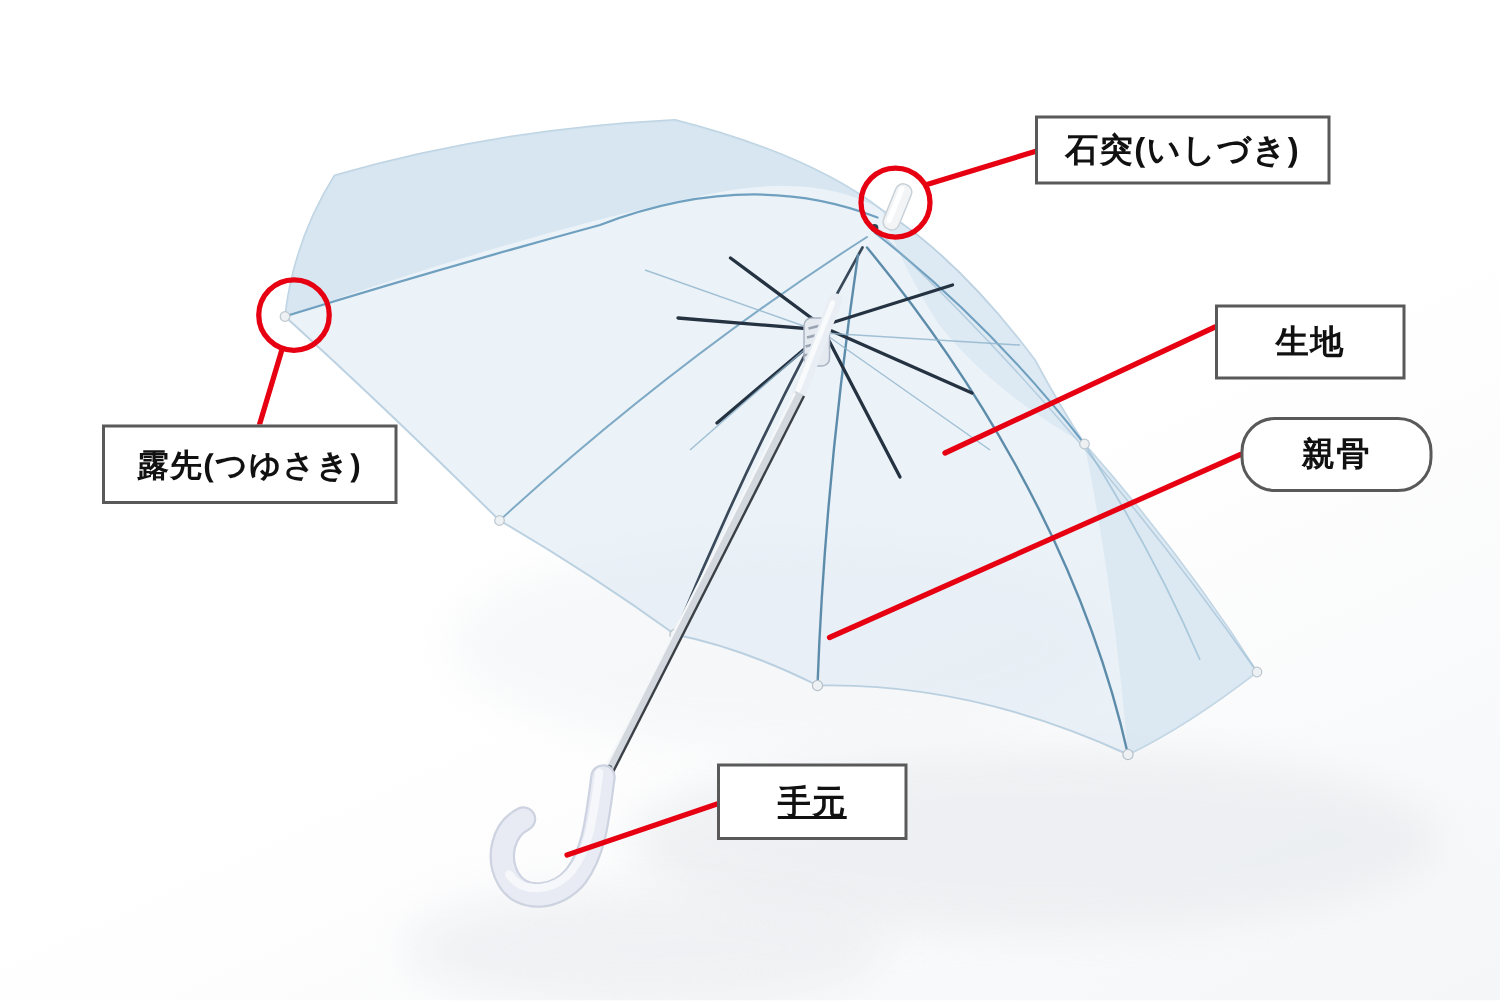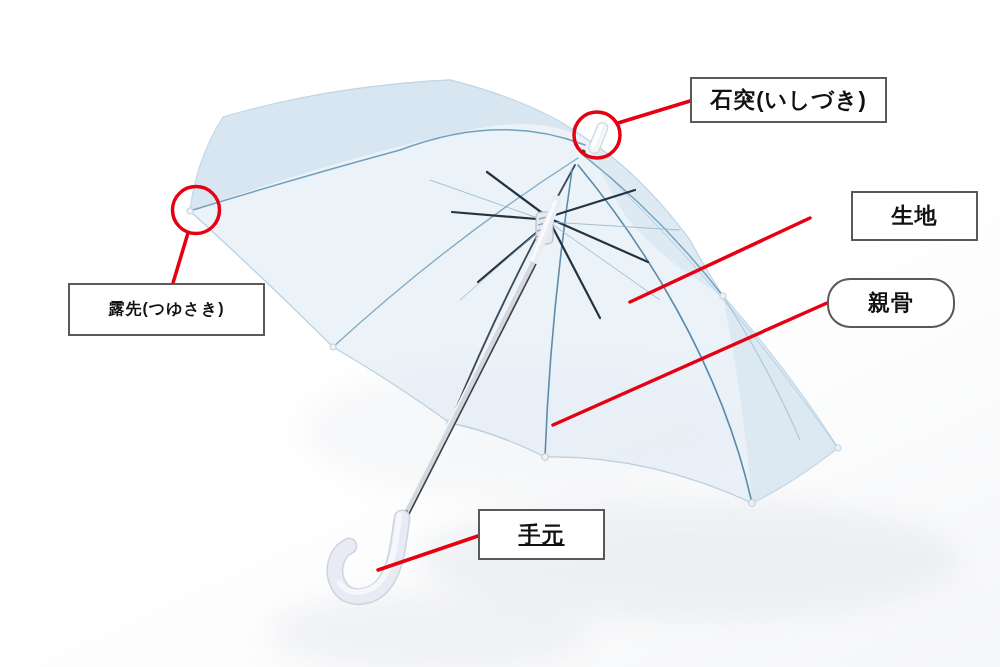--- a/index.html
+++ b/index.html
@@ -11,23 +11,23 @@
   .stage svg{position:absolute;inset:0;display:block;}
   .label-box{
     position:absolute;box-sizing:border-box;
     background:#ffffff;border:2px solid #595959;
     display:flex;align-items:center;justify-content:center;
     font-size:22px;font-weight:600;color:#111;
     letter-spacing:1px;white-space:nowrap;
     z-index:3;
   }
   .lb-ishizuki{left:690px;top:77px;width:197px;height:46px;}
-  .lb-kiji{left:810px;top:191px;width:127px;height:50px;margin-left:41px;}
+  .lb-kiji{left:810px;top:203px;width:127px;height:50px;}
   .lb-oyabone{left:827px;top:278px;width:128px;height:50px;border-radius:23px;}
-  .lb-tsuyusaki{left:68px;top:283px;width:197px;height:53px;font-size:16px;}
+  .lb-tsuyusaki{left:68px;top:283px;width:197px;height:53px;font-size:21px;}
   .lb-temoto{left:478px;top:509px;width:127px;height:51px;text-decoration:underline;}
 </style>
 </head>
 <body>
 
 <div class="stage">
 
   <svg width="1000" height="667" viewBox="0 0 1000 667">
     <defs>
       <filter id="soft" x="-60%" y="-60%" width="220%" height="220%">

